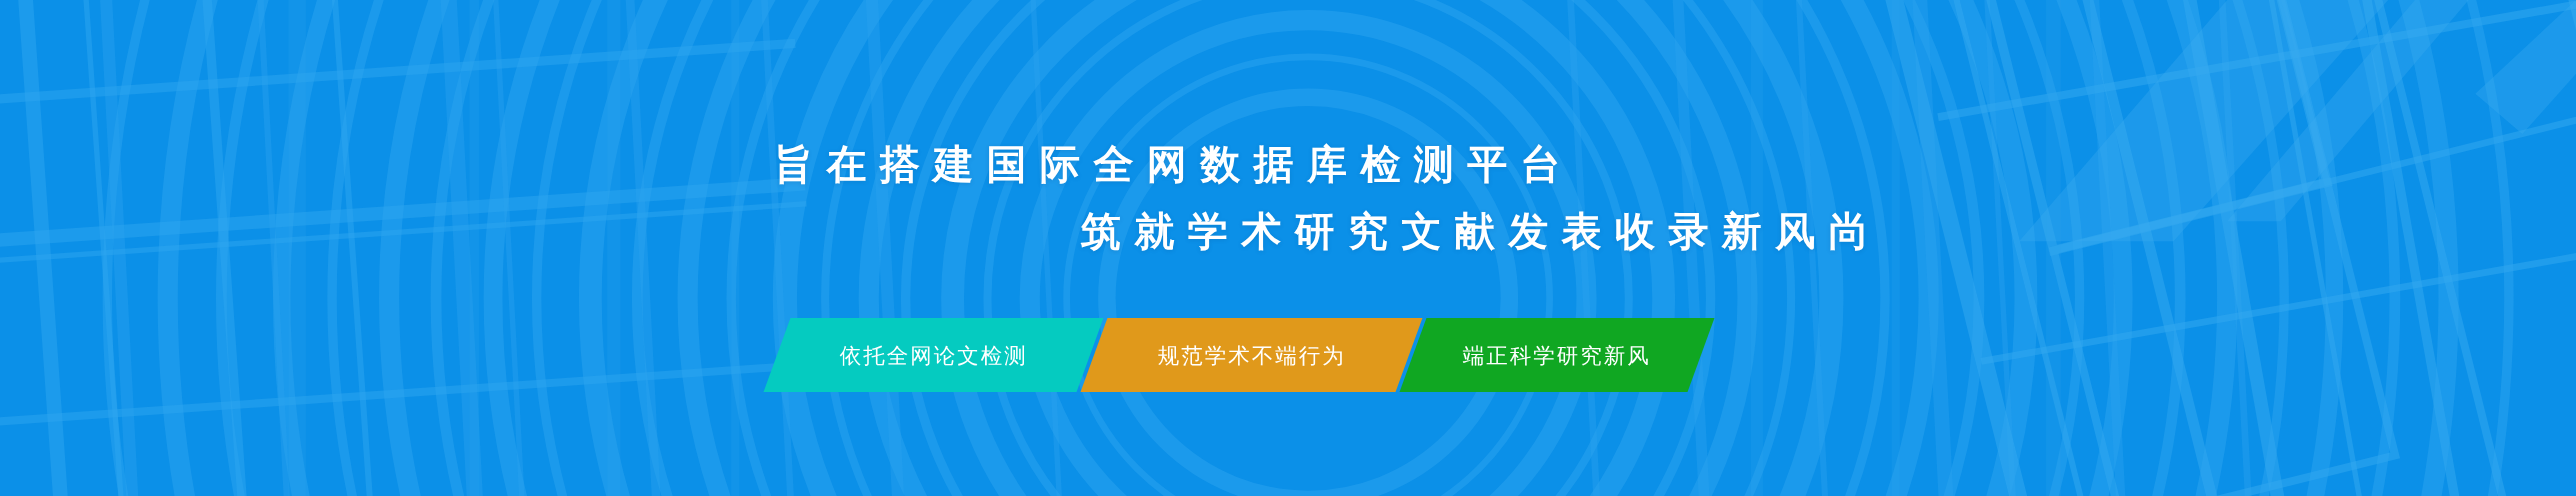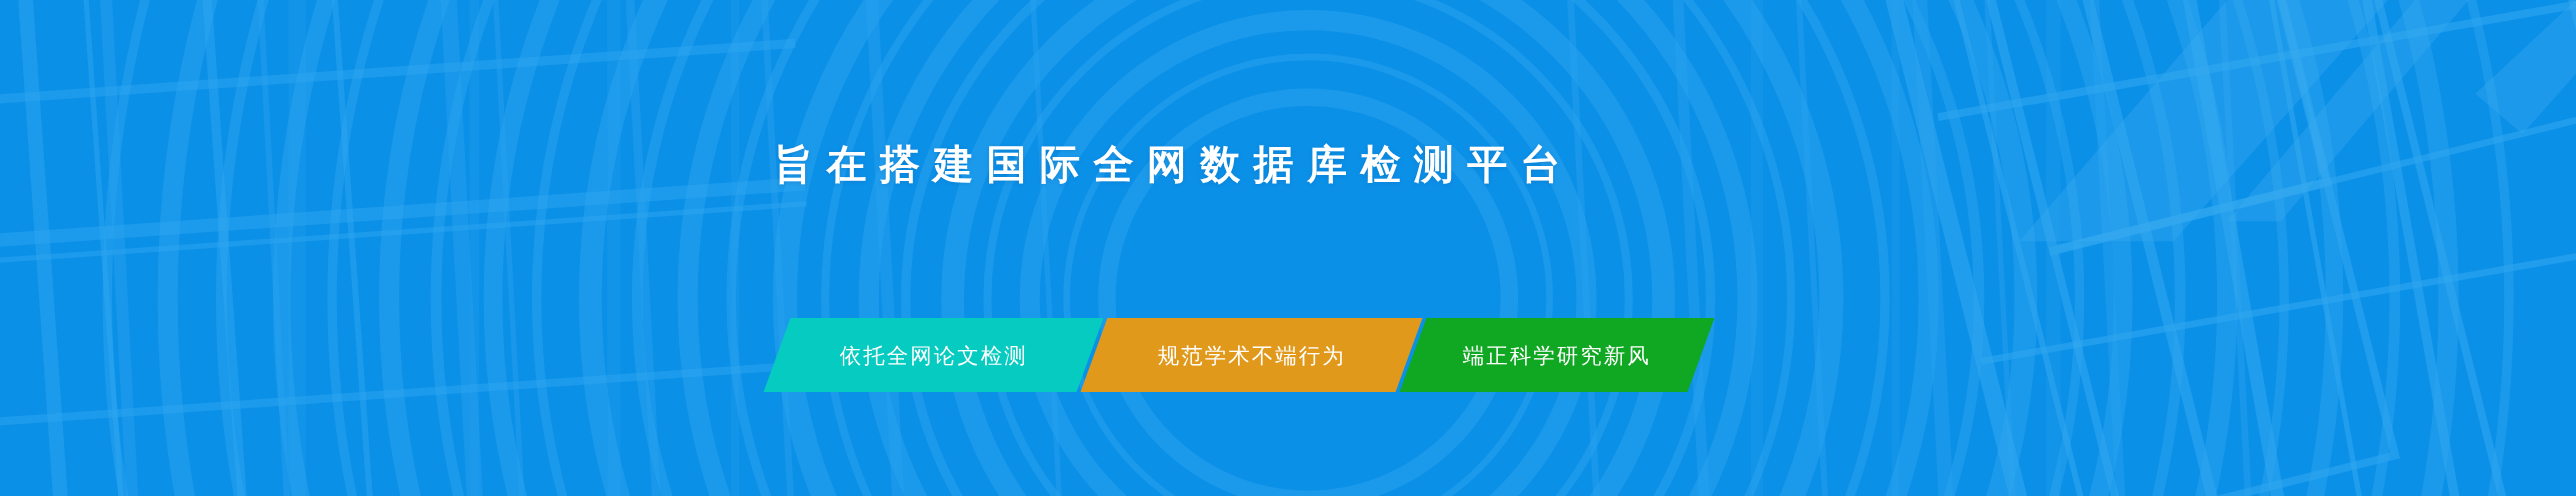--- a/index.html
+++ b/index.html
@@ -210,20 +210,21 @@
           <rect x="2610" y="0" width="18" height="740"></rect>
           <rect x="2820" y="0" width="12" height="740"></rect>
           <rect x="3050" y="0" width="22" height="740"></rect>
         </g>
       </g>
     </svg>
   </div>
 
   <div id="headline">
     <div class="headline-line l1">旨在搭建国际全网数据库检测平台</div>
+    <div class="headline-line l2">筑就学术研究文献发表收录新风尚</div>
   </div>
 
   <div id="badges">
     <div class="badge badge-1">
       <span class="badge-label">依托全网论文检测</span>
     </div>
     <div class="badge badge-2">
       <span class="badge-label">规范学术不端行为</span>
     </div>
     <div class="badge badge-3">

